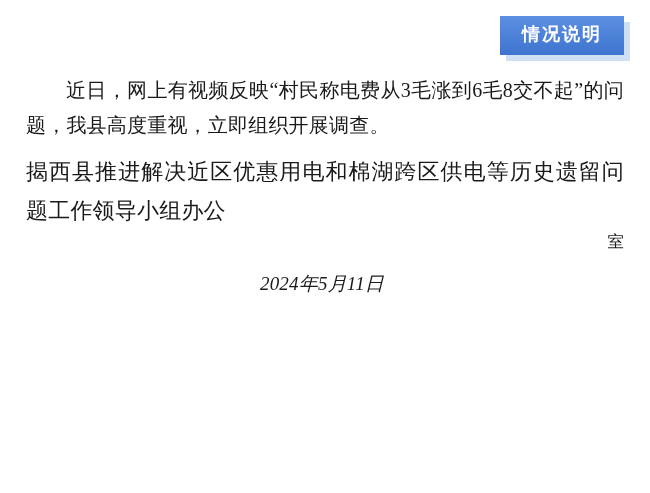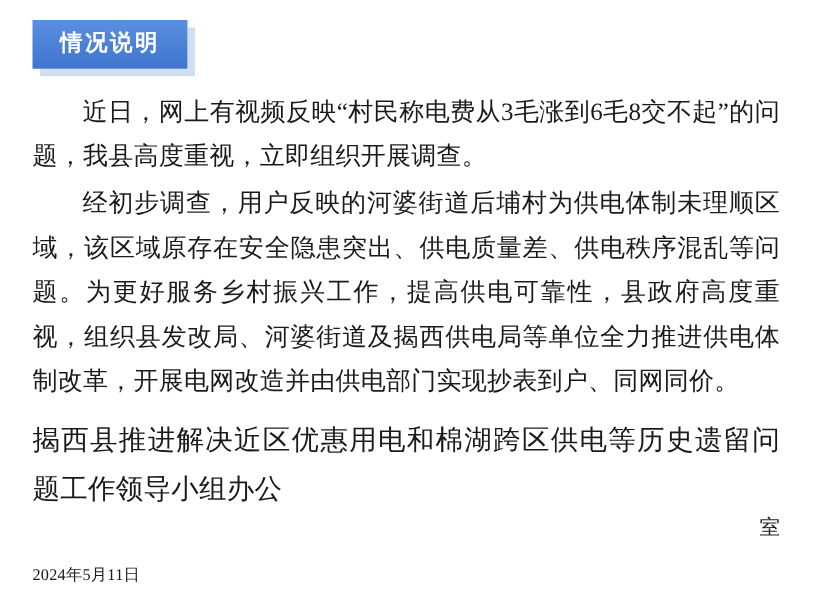--- a/index.html
+++ b/index.html
@@ -16,21 +16,21 @@
   }
   .page {
     position: relative;
     width: 650px;
     height: 493px;
     box-sizing: border-box;
     padding: 0 26px;
   }
   .header {
     display: flex;
-    justify-content: flex-start;
+    justify-content: flex-end;
     align-items: center;
     padding-top: 16px;
     padding-bottom: 12px;
   }
   .title-badge {
     position: relative;
     background: linear-gradient(180deg, #5b8fe0 0%, #3f74cf 100%);
     color: #ffffff;
     font-family: "Liberation Sans", sans-serif;
     font-weight: bold;
@@ -59,38 +59,38 @@
     text-align: justify;
     text-justify: inter-ideograph;
     letter-spacing: 0.2px;
   }
   .sign-line2 {
     text-align: right;
     font-size: 16.5px;
     line-height: 1.5;
   }
   .date {
-    text-align: left;
-    font-size: 13px;
+    text-align: center;
+    font-size: 19px;
     margin-top: 16px;
     padding-right: 6px;
     letter-spacing: 0.2px;
+    font-style: italic;
   }
 </style>
 </head>
 <body>
 
 <div class="page">
 
   <div class="header">
     <div class="title-badge">情况说明</div>
   </div>
 
   <div class="body-text">
     <p class="para">近日，网上有视频反映“村民称电费从3毛涨到6毛8交不起”的问题，我县高度重视，立即组织开展调查。</p>
-    <p class="para">经初步调查，用户反映的河婆街道后埔村为供电体制未理顺区域，该区域原存在安全隐患突出、供电质量差、供电秩序混乱等问题。为更好服务乡村振兴工作，提高供电可靠性，县政府高度重视，组织县发改局、河婆街道及揭西供电局等单位全力推进供电体制改革，开展电网改造并由供电部门实现抄表到户、同网同价。</p>
 
     <div class="signature">揭西县推进解决近区优惠用电和棉湖跨区供电等历史遗留问题工作领导小组办公</div>
     <div class="sign-line2">室</div>
     <div class="date">2024年5月11日</div>
   </div>
 
 </div>
 
 </body></html>

